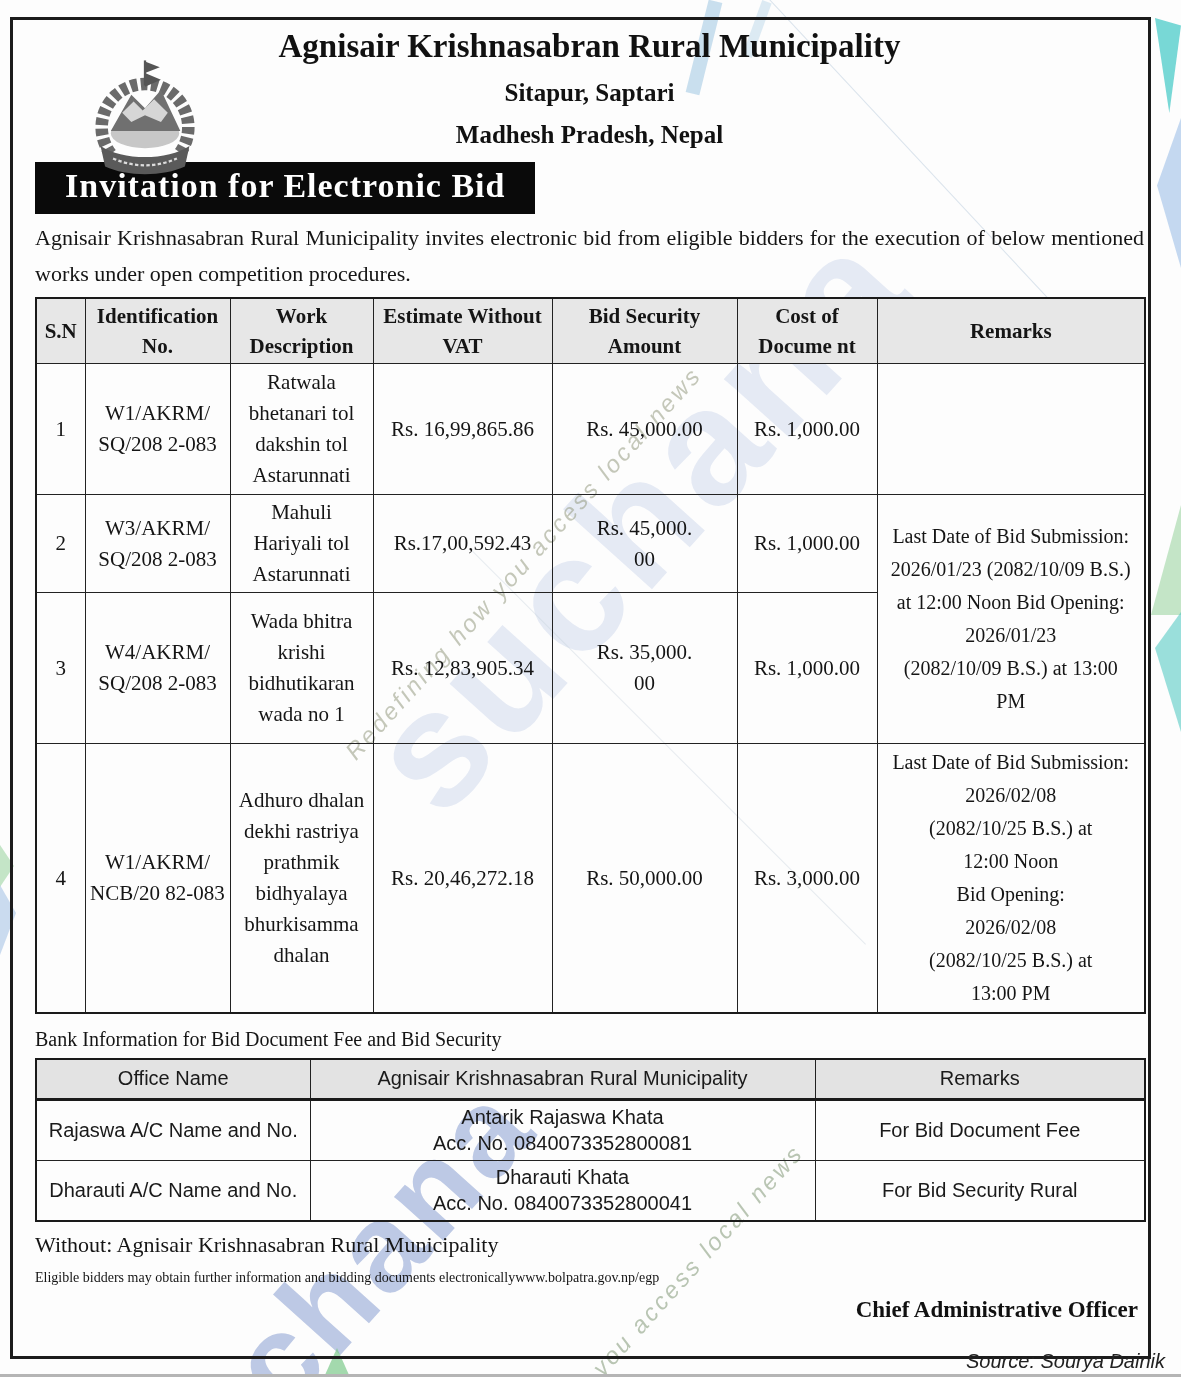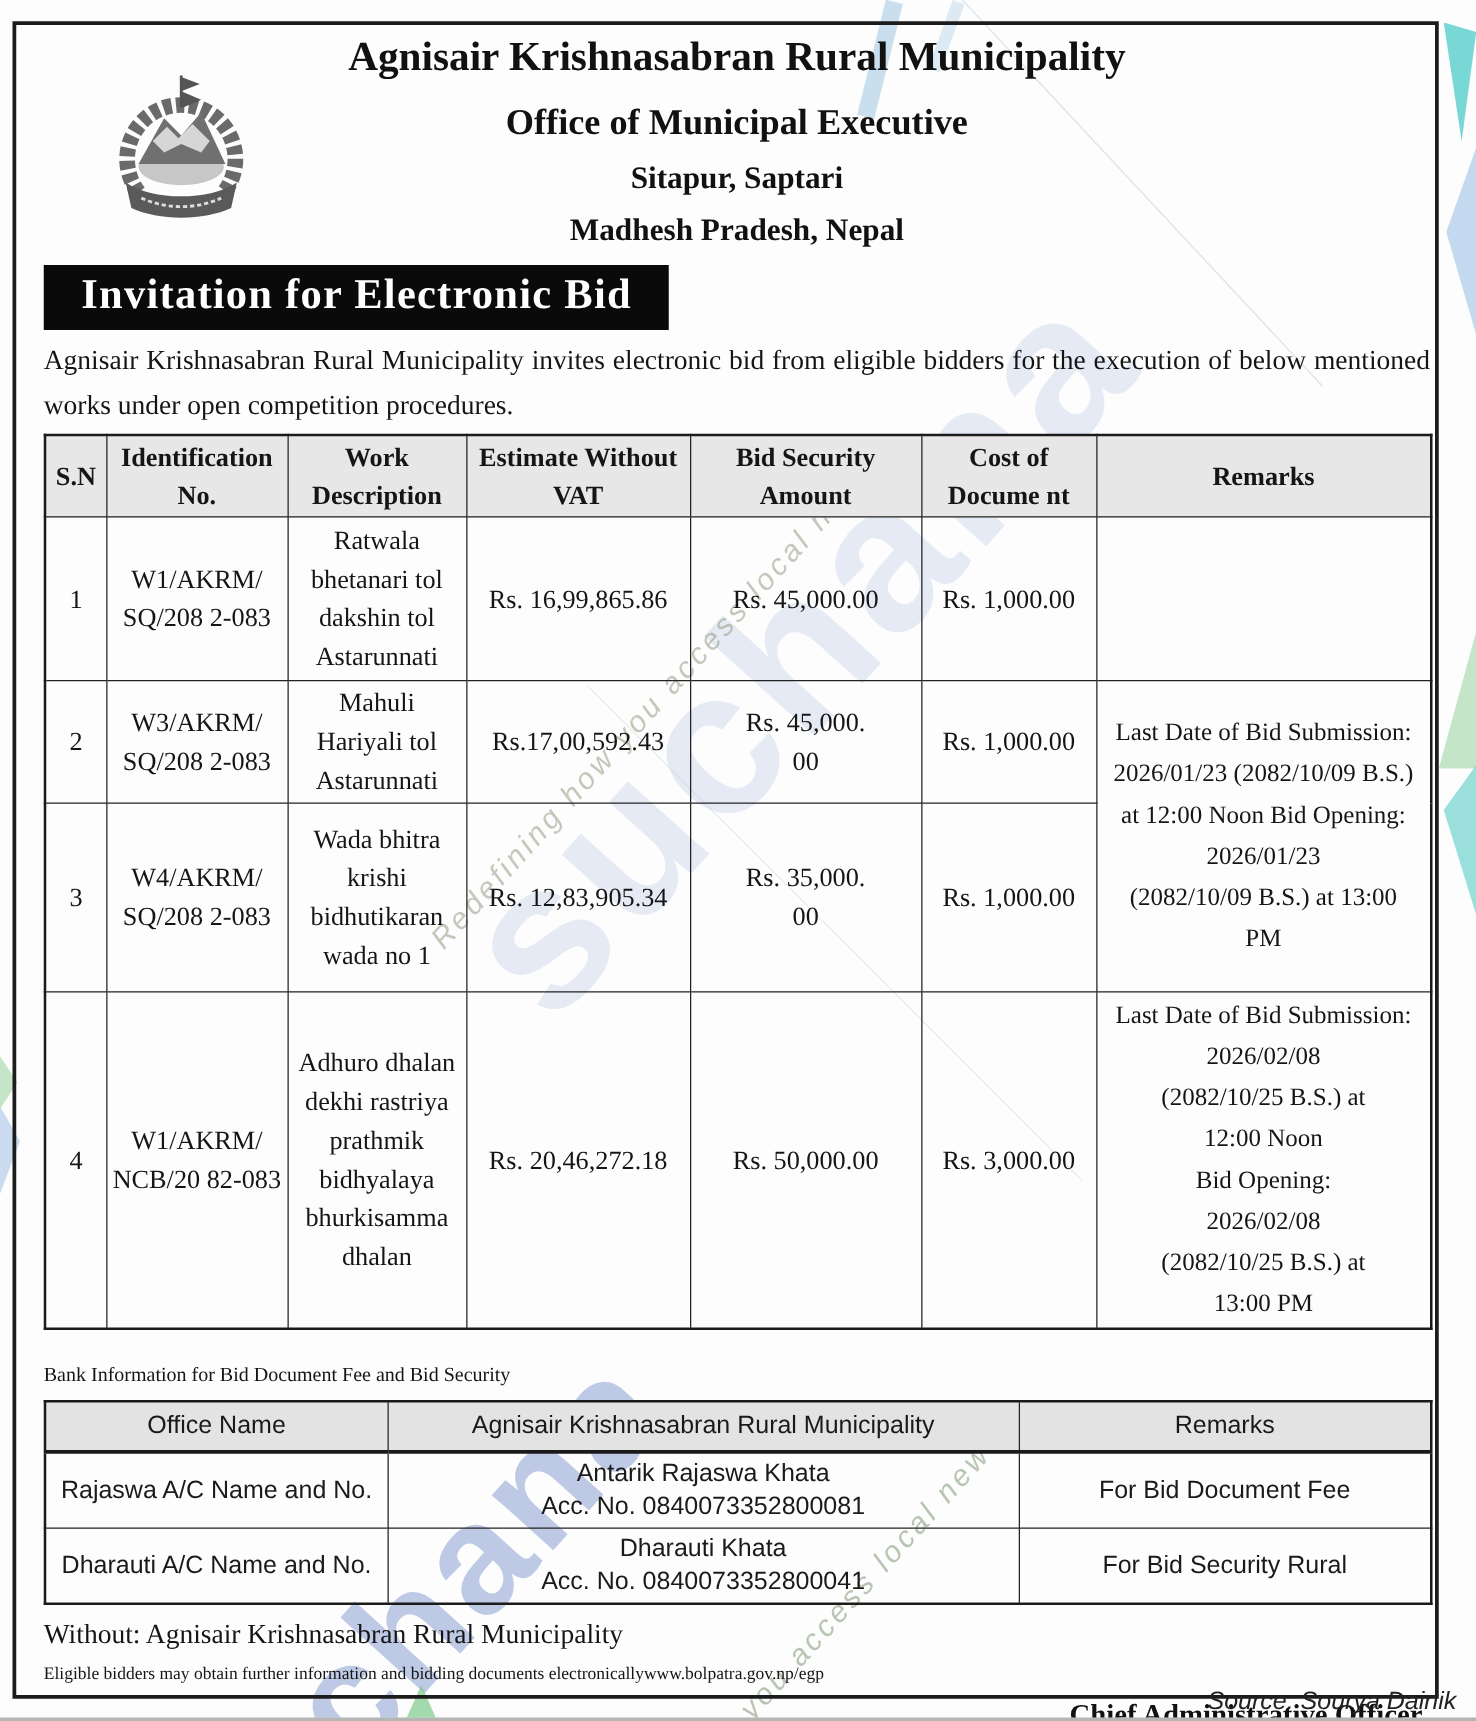--- a/index.html
+++ b/index.html
@@ -47,21 +47,21 @@
   .intro { margin-top:6px; font-size:22px; line-height:36px; text-align:justify; color:#151515; }
 
   table { border-collapse:collapse; table-layout:fixed; width:1109px; }
   .bid-table td, .bid-table th { border:1.6px solid #222; text-align:center; vertical-align:middle; padding:2px 4px; color:#151515; }
   .bid-table { border:2.5px solid #1a1a1a; margin-top:5px; }
   .bid-table th { background:#e7e7e7; font-size:21px; font-weight:bold; line-height:30px; }
   .bid-table td { font-size:21px; line-height:31px; }
   .bid-table .remarks-cell { font-size:20px; line-height:33px; padding:2px 12px; }
   [data-bind-lines] { white-space:pre-line; }
 
-  .bank-title { margin-top:24px; font-size:16px; line-height:26px; color:#151515; }
+  .bank-title { margin-top:12px; font-size:20px; line-height:26px; color:#151515; }
   .bank-table { border:2px solid #1a1a1a; margin-top:6px; font-family:"Liberation Sans", sans-serif; }
   .bank-table td, .bank-table th { border:1.8px solid #222; text-align:center; vertical-align:middle; padding:2px 6px; color:#1a1a1a; }
   .bank-table th { background:#e3e3e3; font-size:20px; font-weight:normal; height:40px; border-bottom:3px solid #1a1a1a; }
   .bank-table td { font-size:20px; line-height:26px; height:61px; }
 
   .office-line { margin-top:10px; font-size:22px; line-height:26px; color:#151515; }
   .info-line   { margin-top:6px;  font-size:14px; line-height:28px; color:#151515; }
   .signature   { margin-top:4px;  font-size:23px; font-weight:bold; line-height:28px; text-align:right; padding-right:6px; color:#111; }
 
   .source-line { position:absolute; z-index:2; right:16px; top:1350px; font-family:"Liberation Sans", sans-serif; font-style:italic; font-size:20px; color:#222; }
@@ -94,21 +94,20 @@
       <line x1="50" y1="2" x2="50" y2="24" stroke="#555" stroke-width="2"></line>
       <path d="M50,3 L63,8 L50,13 Z M50,13 L64,19 L50,25 Z" fill="#555"></path>
       <ellipse cx="50" cy="66" rx="30" ry="13" fill="#9a9a9a" opacity="0.55"></ellipse>
       <polygon points="20,64 38,32 50,44 64,28 81,64" fill="#707070"></polygon>
       <path d="M30,48 L40,38 L48,46 L58,36 L70,48 L64,56 L50,50 L38,56 Z" fill="#e8e8e8" opacity="0.85"></path>
       <path d="M11,77 C30,90 70,90 89,77 L85,95 C66,104 34,104 15,95 Z" fill="#5a5a5a"></path>
       <path d="M22,88 C40,96 60,96 78,88" fill="none" stroke="#dddddd" stroke-width="2" stroke-dasharray="3 2"></path>
     </svg>
 
     <div class="t-center h-muni" data-bind="header.municipality">Agnisair Krishnasabran Rural Municipality</div>
-    <div class="t-center h-office" data-bind="header.office">Office of Municipal Executive</div>
     <div class="t-center h-place" data-bind="header.location">Sitapur, Saptari</div>
     <div class="t-center h-prov" data-bind="header.province">Madhesh Pradesh, Nepal</div>
 
     <div class="banner-wrap">
       <span class="banner" data-bind="header.banner">Invitation for Electronic Bid</span>
     </div>
 
 
     <div class="intro" data-bind="intro">Agnisair Krishnasabran Rural Municipality invites electronic bid from eligible bidders for the execution of below mentioned works under open competition procedures.</div>
 

